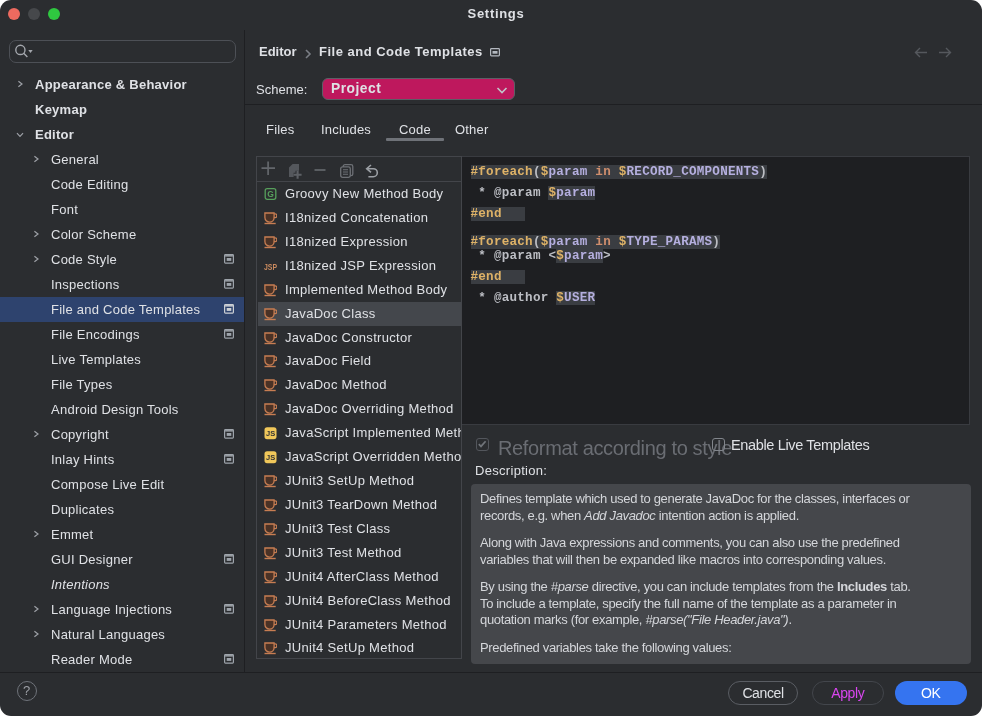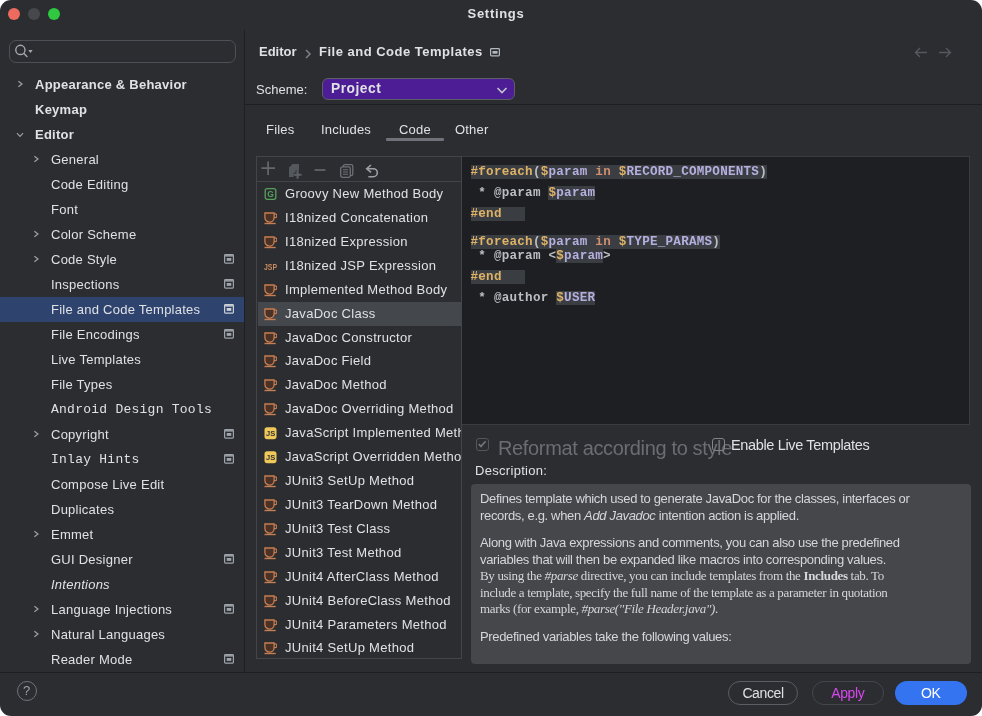--- a/index.html
+++ b/index.html
@@ -110,34 +110,34 @@
           <rect x="2.7" y="4" width="4.6" height="2.9" fill="#9ea4ab"></rect>
         </svg>
       </div>
       <div class="trow" style="top:275px; ">
         <div class="lbl" style="left:51px; ">Live Templates</div>
       </div>
       <div class="trow" style="top:300px; ">
         <div class="lbl" style="left:51px; ">File Types</div>
       </div>
       <div class="trow" style="top:325px; ">
-        <div class="lbl" style="left:51px;font-family:Liberation Mono, monospace; ">Android Design Tools</div>
+        <div class="lbl" style="left:51px; ">Android Design Tools</div>
       </div>
       <div class="trow" style="top:350px; ">
         <svg class="chev" style="left:32px; top:8px;" width="9" height="10" viewBox="0 0 9 10">
           <path d="M2.5 1.5 L7 5 L2.5 8.5" stroke="#9da0a6" stroke-width="1.5" fill="none"></path>
         </svg>
         <div class="lbl" style="left:51px; ">Copyright</div>
         <svg class="mon" viewBox="0 0 10 9.7" fill="none">
           <rect x="0.6" y="0.6" width="8.8" height="8.5" rx="0.8" stroke="#9ea4ab" stroke-width="1.2"></rect>
           <rect x="1.1" y="1.1" width="7.8" height="1.5" fill="#9ea4ab"></rect>
           <rect x="2.7" y="4" width="4.6" height="2.9" fill="#9ea4ab"></rect>
         </svg>
       </div>
-      <div class="trow" style="top:375px;font-family:Liberation Mono, monospace; ">
+      <div class="trow" style="top:375px; ">
         <div class="lbl" style="left:51px; ">Inlay Hints</div>
         <svg class="mon" viewBox="0 0 10 9.7" fill="none">
           <rect x="0.6" y="0.6" width="8.8" height="8.5" rx="0.8" stroke="#9ea4ab" stroke-width="1.2"></rect>
           <rect x="1.1" y="1.1" width="7.8" height="1.5" fill="#9ea4ab"></rect>
           <rect x="2.7" y="4" width="4.6" height="2.9" fill="#9ea4ab"></rect>
         </svg>
       </div>
       <div class="trow" style="top:400px; ">
         <div class="lbl" style="left:51px; ">Compose Live Edit</div>
       </div>
@@ -200,21 +200,21 @@
     <rect x="2.5" y="3" width="5" height="2.7" fill="#b3b8bf"></rect>
   </svg>
   <svg class="abs" style="left:913px; top:46px;" width="15" height="13" viewBox="0 0 15 13" fill="none">
     <path d="M14 6.5 L2.5 6.5 M7 2 L2.5 6.5 L7 11" stroke="#55585d" stroke-width="1.4"></path>
   </svg>
   <svg class="abs" style="left:938px; top:46px;" width="15" height="13" viewBox="0 0 15 13" fill="none">
     <path d="M1 6.5 L12.5 6.5 M8 2 L12.5 6.5 L8 11" stroke="#55585d" stroke-width="1.4"></path>
   </svg>
 
   <div class="abs txt" style="left:256px; top:82px;">Scheme:</div>
-  <div class="abs" style="left:322px; top:77.5px; width:192.5px; height:22.5px; background:#4c1d95; border:1px solid #5c5f66; border-radius:6px;">
+  <div class="abs" style="left:322px; top:77.5px; width:192.5px; height:22.5px; background:#be185d; border:1px solid #5c5f66; border-radius:6px;">
     <div class="txt" style="position:absolute; left:8px; top:2px; font-weight:bold; font-size:13.8px; letter-spacing:0.5px;">Project</div>
     <svg class="abs" style="left:172px; top:7px;" width="14" height="9" viewBox="0 0 14 9">
         <path d="M2.5 2 L7 6.5 L11.5 2" stroke="#c2c5ca" stroke-width="1.6" fill="none"></path>
       </svg>
   </div>
   <div class="abs" style="left:245px; top:104px; width:737px; height:1px; background:#1e1f22;"></div>
 
   <div class="abs txt" style="left:266px; top:122px; letter-spacing:0.2px;">Files</div>
   <div class="abs txt" style="left:321px; top:122px; letter-spacing:0.2px;">Includes</div>
   <div class="abs txt" style="left:399px; top:122px; letter-spacing:0.2px;">Code</div>
@@ -419,21 +419,21 @@
       </svg>
   </div>
   <div class="abs" style="left:498px; top:437px; color:#6a6d73; font-size:20px; letter-spacing:-0.35px;">Reformat according to style</div>
   <div class="abs" style="left:711.5px; top:437.5px; width:13.5px; height:13.5px; border:1.5px solid #82868c; border-radius:3px;"></div>
   <div class="abs txt" style="left:731px; top:437px; font-size:14.5px; letter-spacing:-0.35px;">Enable Live Templates</div>
 
   <div class="abs txt" style="left:475px; top:463px; letter-spacing:0.3px;">Description:</div>
   <div class="abs" id="desc" style="left:471px; top:484px; width:500px; height:180px; background:#45474b; border-radius:4px; color:#d4d6da; font-size:13px; line-height:16.5px; letter-spacing:-0.34px; padding:7px 53px 7px 9px;">
     <div>Defines template which used to generate JavaDoc for the classes, interfaces or records, e.g. when <i>Add Javadoc</i> intention action is applied.</div>
     <div style="margin-top:11px;">Along with Java expressions and comments, you can also use the predefined variables that will then be expanded like macros into corresponding values.</div>
-    <div style="font-family:Liberation Serif, serif;">By using the <i>#parse</i> directive, you can include templates from the <b>Includes</b> tab. To include a template, specify the full name of the template as a parameter in quotation marks (for example, <i>#parse("File Header.java")</i>.</div>
+    <div style="margin-top:11px;">By using the <i>#parse</i> directive, you can include templates from the <b>Includes</b> tab. To include a template, specify the full name of the template as a parameter in quotation marks (for example, <i>#parse("File Header.java")</i>.</div>
     <div style="margin-top:11px;">Predefined variables take the following values:</div>
   </div>
 
   <div class="abs" style="left:0; top:672px; width:982px; height:1px; background:#1e1f22;"></div>
   <div class="abs" style="left:16.5px; top:680.5px; width:20px; height:20px; border:1.5px solid #6f737a; border-radius:50%; color:#9da0a6; font-size:13px; text-align:center; line-height:18px;">?</div>
   <div class="btn" style="left:728px; top:681px; width:70px; border:1px solid #5a5d63; color:#dfe1e5;">Cancel</div>
   <div class="btn" style="left:812px; top:681px; width:71.5px; border:1px solid #43464c; color:#d946ef;">Apply</div>
   <div class="btn" style="left:895px; top:681px; width:71.5px; background:#3574f0; color:#ffffff; line-height:24px;">OK</div>
 
 </div>

